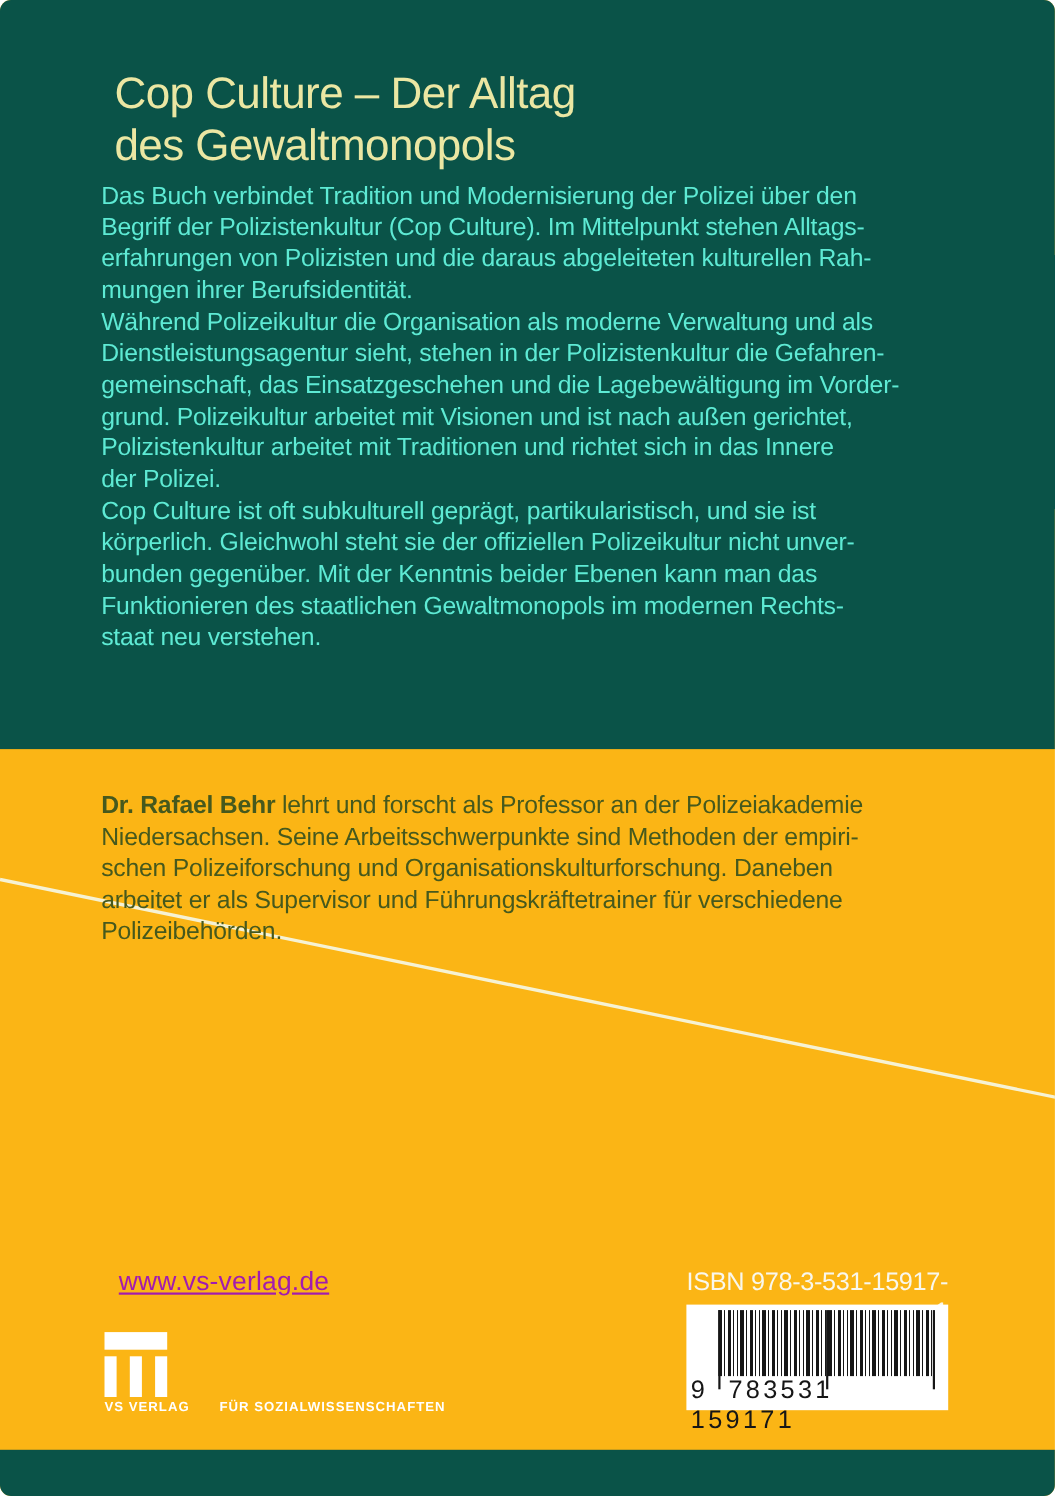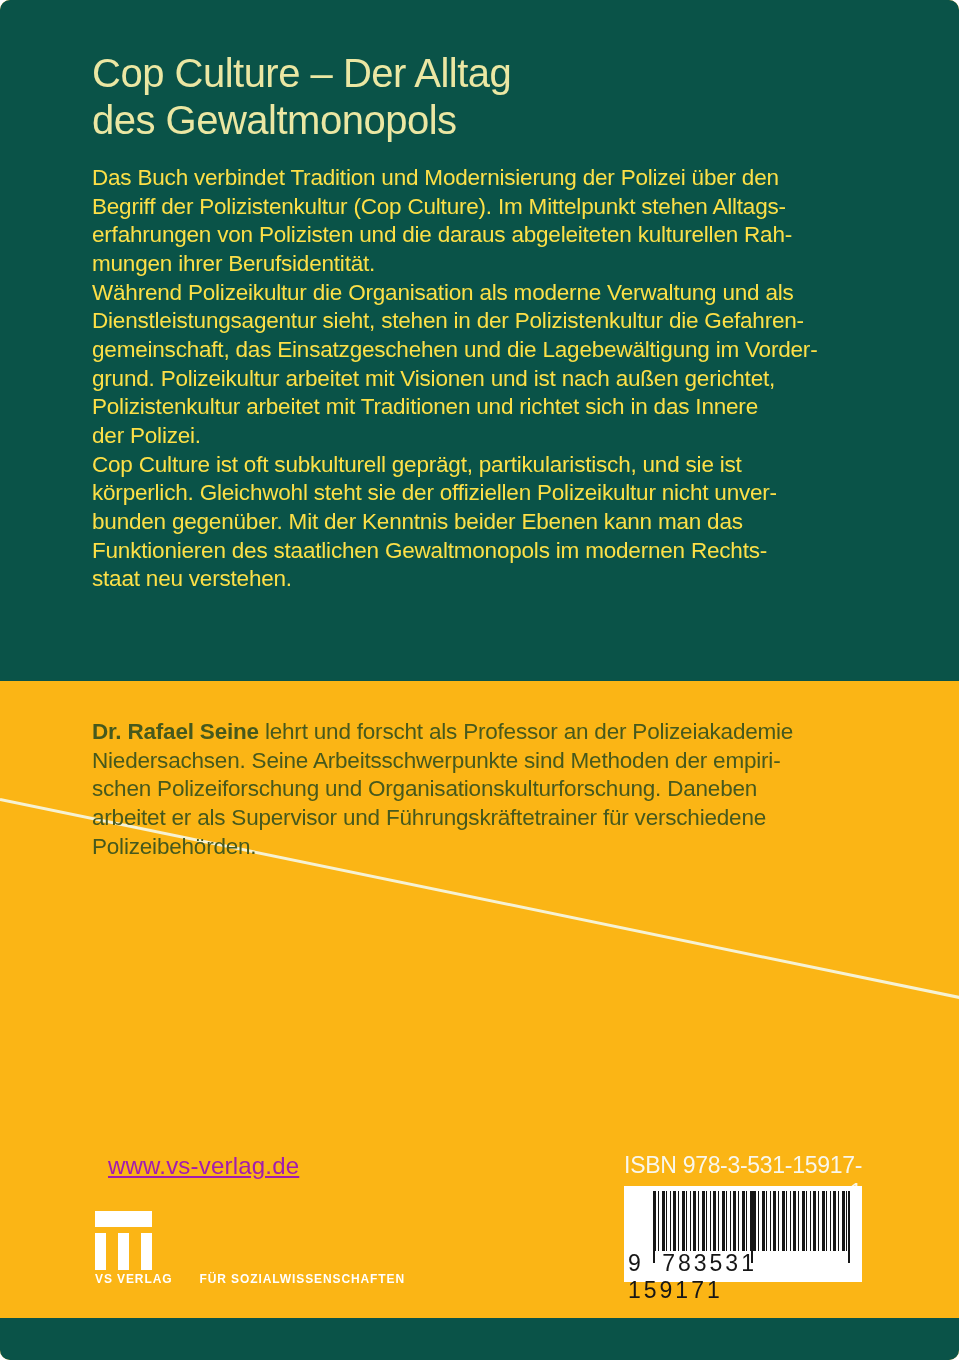--- a/index.html
+++ b/index.html
@@ -9,29 +9,29 @@
     background:#fbb515;
     border-radius:10px;
     overflow:hidden;
     font-family:"Liberation Sans",sans-serif;
   }
   .green-section{
     position:absolute;left:0;top:0;width:959px;height:681px;
     background:#0a5348;
   }
   .book-title{
-    position:absolute;left:92px;top:50px;margin:0;
+    position:absolute;left:92px;top:50px;margin:12px;
     font-size:40px;line-height:47px;font-weight:400;
     letter-spacing:-0.5px;
     color:#ebe7a3;
     white-space:pre-line;
   }
   .synopsis{
     position:absolute;left:92px;top:164px;width:800px;
-    color:#fde047;
+    color:#5eead4;
     font-size:22.5px;line-height:28.65px;letter-spacing:-0.2px;
   }
   .synopsis p{margin:0;white-space:pre-line;}
   .author-bio{
     position:absolute;left:92px;top:718px;width:800px;margin:0;
     color:#46591d;
     font-size:22.5px;line-height:28.65px;letter-spacing:-0.2px;
     white-space:pre-line;
     z-index:2;
   }
@@ -114,21 +114,21 @@
       <p>Cop Culture ist oft subkulturell geprägt, partikularistisch, und sie ist
 körperlich. Gleichwohl steht sie der offiziellen Polizeikultur nicht unver-
 bunden gegenüber. Mit der Kenntnis beider Ebenen kann man das
 Funktionieren des staatlichen Gewaltmonopols im modernen Rechts-
 staat neu verstehen.</p>
     </div>
   </div>
 
   <div class="diagonal-line"></div>
 
-  <p class="author-bio"><strong>Dr. Rafael Seine</strong><span> lehrt und forscht als Professor an der Polizeiakademie
+  <p class="author-bio"><strong>Dr. Rafael Behr</strong><span> lehrt und forscht als Professor an der Polizeiakademie
 Niedersachsen. Seine Arbeitsschwerpunkte sind Methoden der empiri-
 schen Polizeiforschung und Organisationskulturforschung. Daneben
 arbeitet er als Supervisor und Führungskräftetrainer für verschiedene
 Polizeibehörden.</span></p>
 
   <div class="website">www.vs-verlag.de</div>
 
   <div class="isbn">ISBN 978-3-531-15917-1</div>
 
   <div class="barcode-box">

